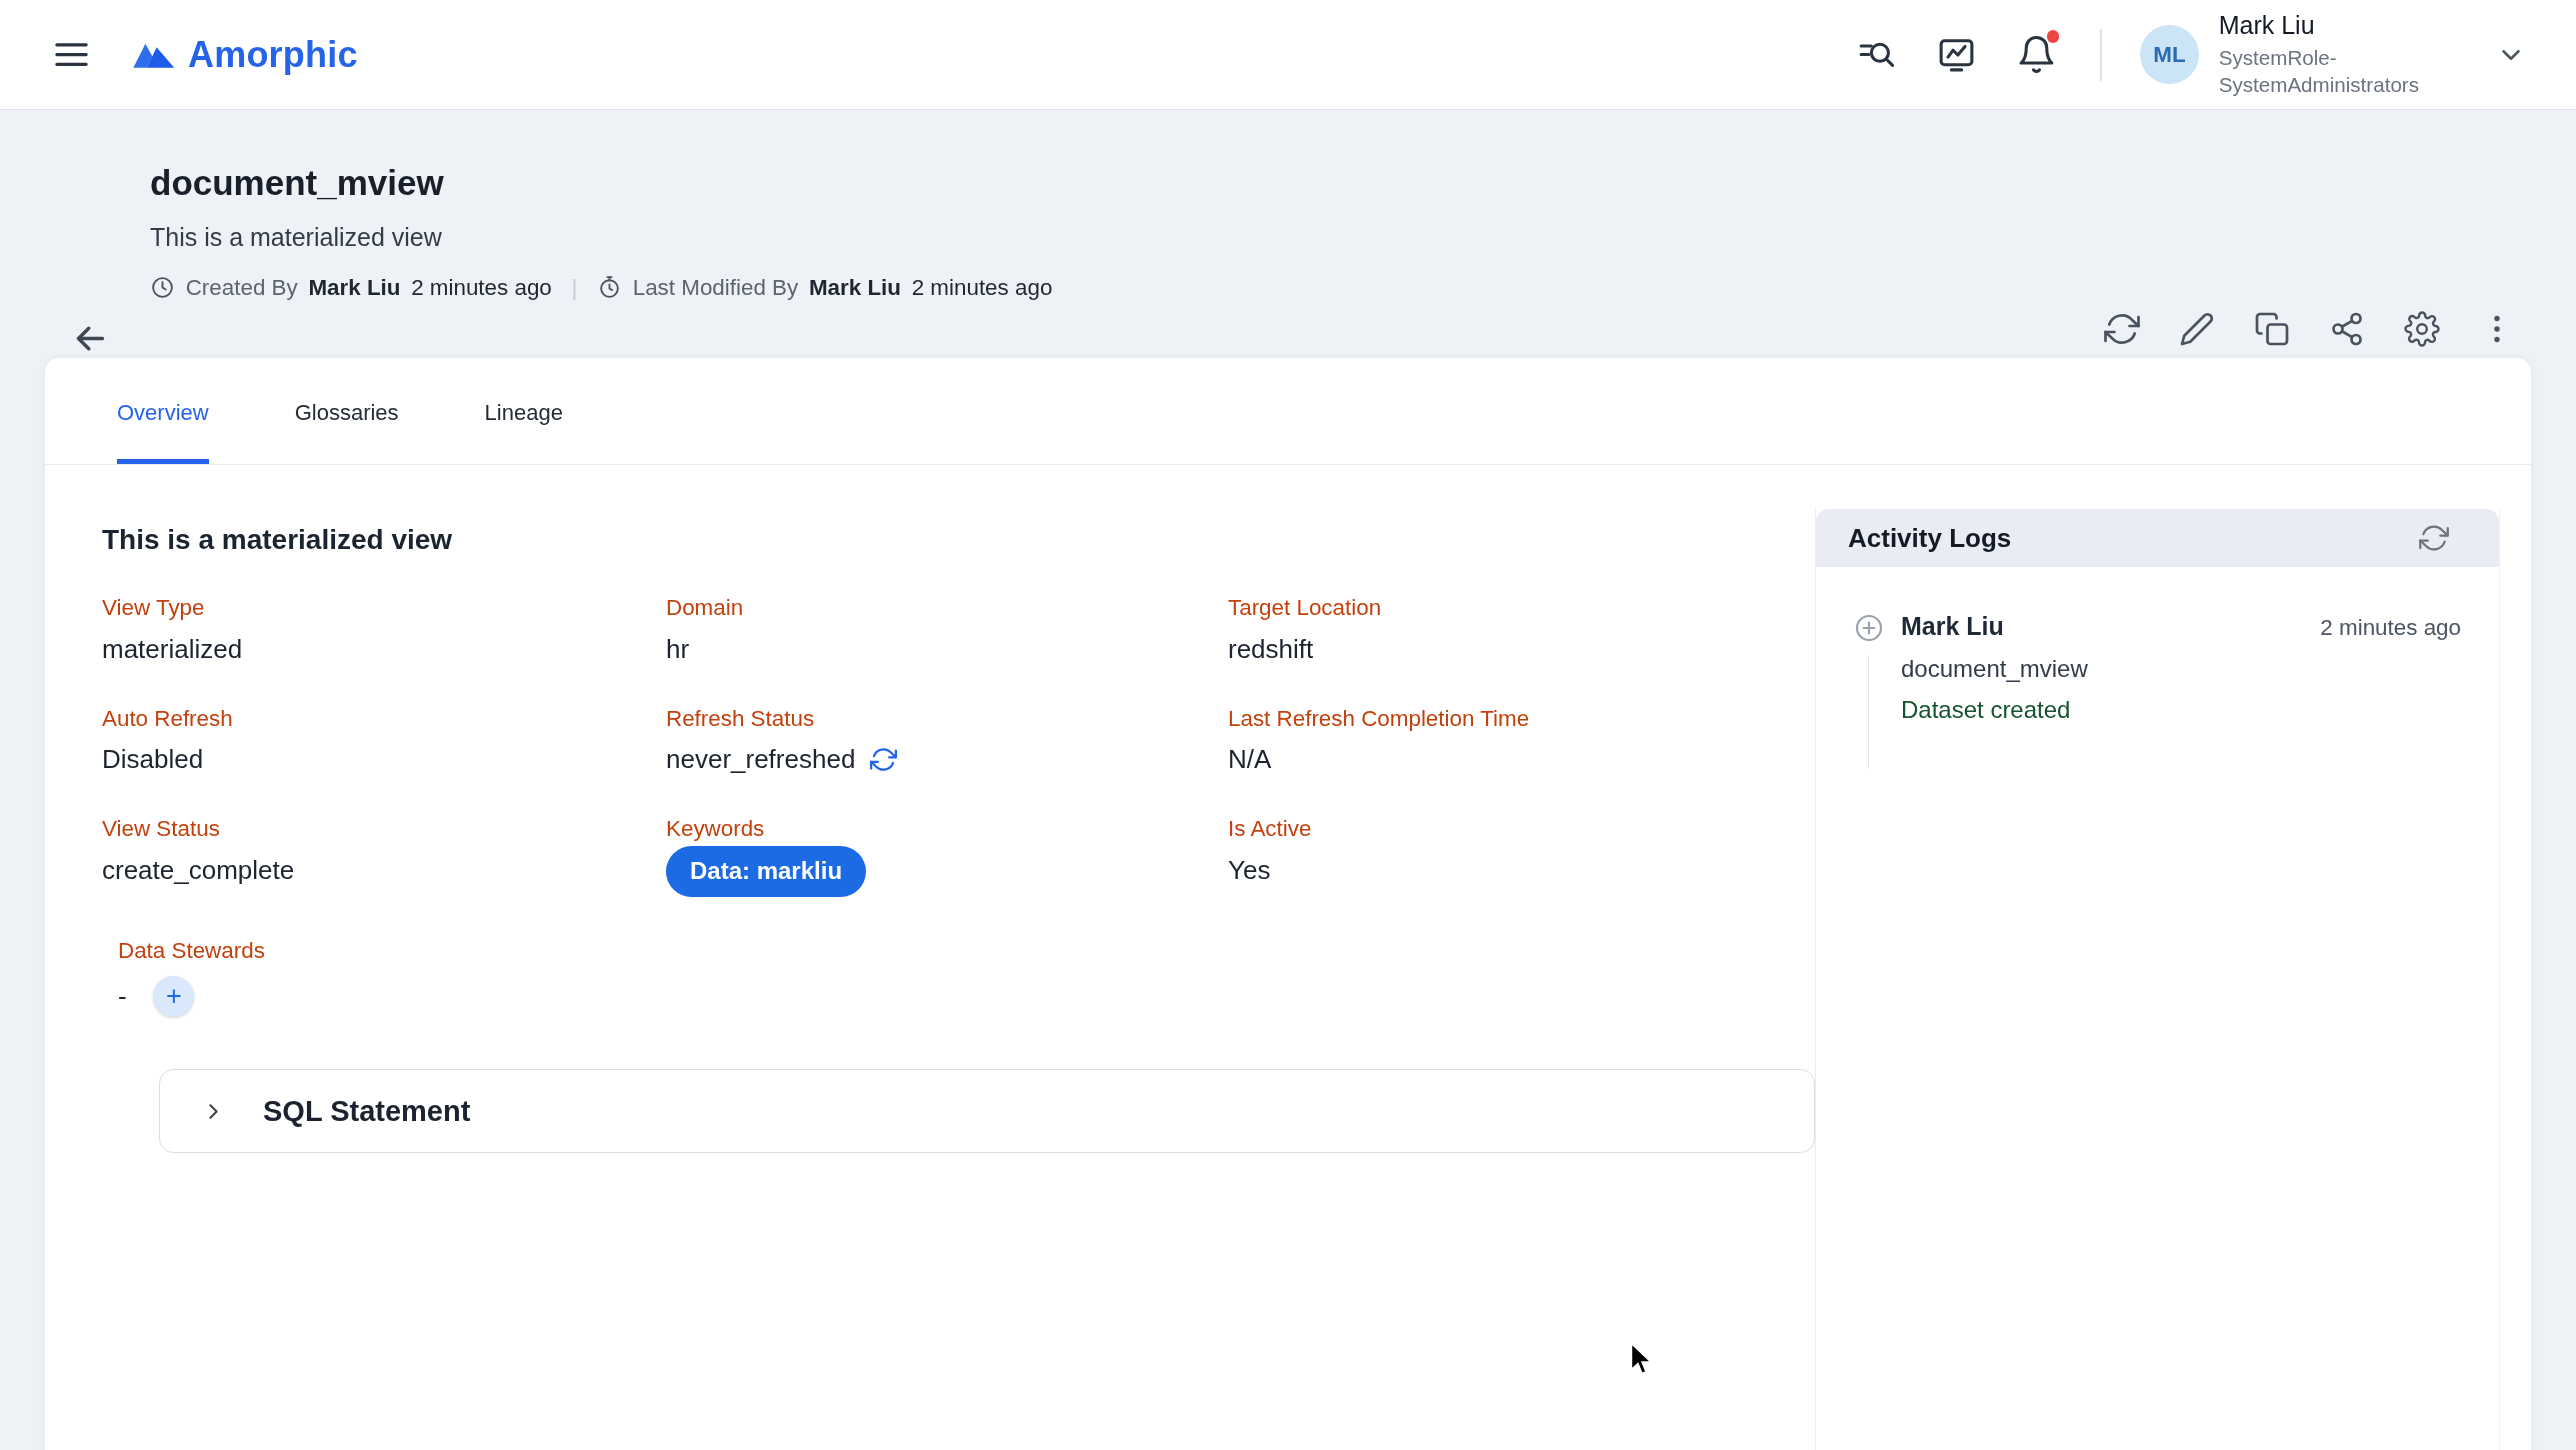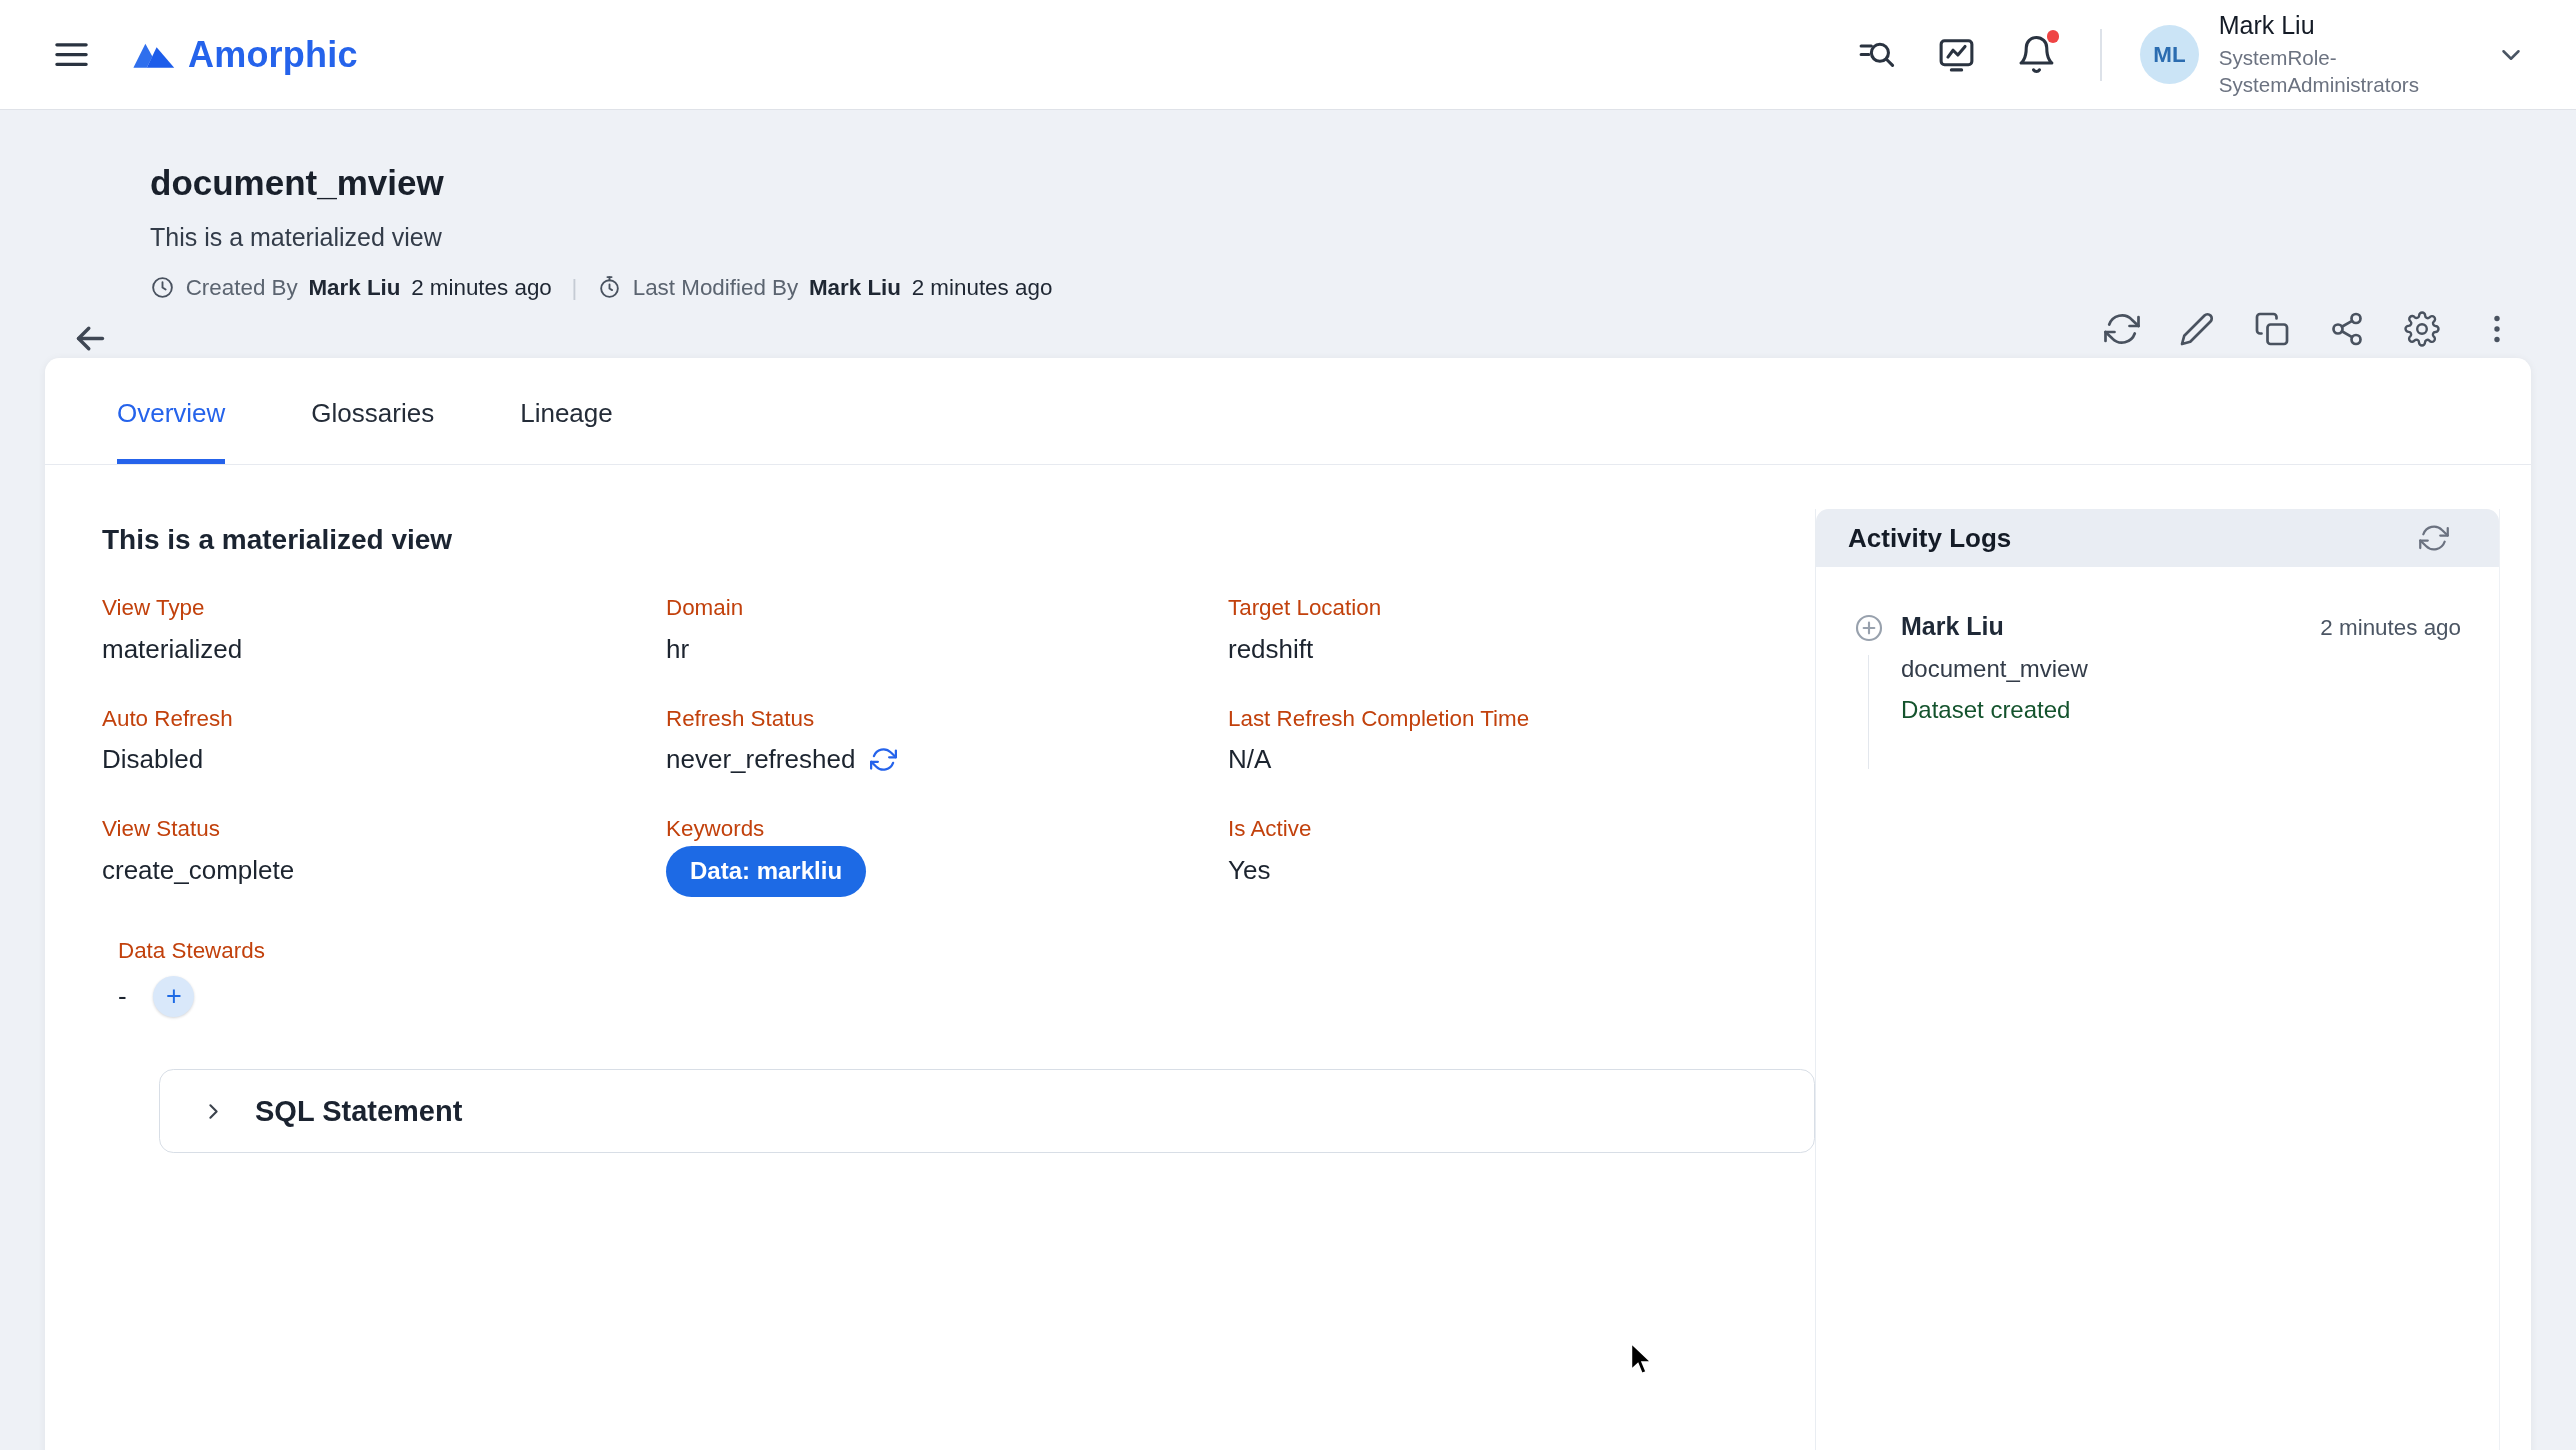--- a/index.html
+++ b/index.html
@@ -33,37 +33,37 @@
   .meta-row .meta-icon { color:#49525f; margin-right:10.7px; display:flex; }
   .meta-label { color:#5b6470; margin-right:10.7px; }
   .meta-name { font-weight:700; margin-right:10.7px; }
   .meta-sep { color:#c5cbd4; margin:0 19.7px; }
   .header-actions { position:absolute; right:61px; top:202px; display:flex; align-items:center; gap:39px; }
   .header-actions .icon-btn { color:#49525f; }
 
   
   .card { position:absolute; left:45px; right:45px; top:358px; bottom:-21.5px; background:#ffffff; border-radius:14.3px; box-shadow:0 1.8px 9px rgba(16,24,40,.06); }
   .tabs { height:107px; border-bottom:1.8px solid #e7eaf0; display:flex; gap:86px; padding:0 0 0 72px; }
-  .tab { display:flex; align-items:center; height:100%; font-size:26px; color:#242c38; cursor:pointer; border-bottom:5.4px solid transparent; padding-top:9px; }
+  .tab { display:flex; align-items:center; height:100%; font-size:22px; color:#242c38; cursor:pointer; border-bottom:5.4px solid transparent; padding-top:9px; }
   .tab.active { color:#2563eb; border-bottom-color:#2563eb; }
 
   .content { position:relative; height:calc(100% - 109px); }
 
   
   .left-pane { position:absolute; left:0; top:0; right:725px; padding:59px 0 0 57px; }
   .desc-heading { font-size:28px; font-weight:700; color:#1b2431; }
   .field-grid { display:grid; grid-template-columns:564px 562px 530px; row-gap:41px; margin-top:39px; }
   .field-label { font-size:22.4px; color:#c2410c; }
   .field-value { font-size:26px; color:#1c242f; margin-top:12.5px; display:flex; align-items:center; gap:14.3px; }
   .pill { display:inline-block; background:#1d6ae5; color:#ffffff; font-size:24px; font-weight:700; padding:11.6px 24px; border-radius:894px; margin-top:3.6px; }
   .stewards { grid-column:1 / -1;margin-left:16px; }
   .add-chip { width:41px; height:41px; border-radius:50%; border:none; background:#d9e8fa; color:#1d6ae5; font-size:27px; line-height:1; cursor:pointer; display:flex; align-items:center; justify-content:center; margin-left:12.5px; box-shadow:0 0.9px 2.7px rgba(16,24,40,.18); }
   .refresh-inline { color:#2563eb; display:flex; }
 
-  .sql-panel { margin:52px 0 0 57px; width:1656px; height:84px; border:1.8px solid #d8dee6; border-radius:14.3px; display:flex; align-items:center; padding-left:41px; gap:29px; cursor:pointer; background:#fff; }
+  .sql-panel { margin:52px 0 0 57px; width:1656px; height:84px; border:1.8px solid #d8dee6; border-radius:14.3px; display:flex; align-items:center; padding-left:41px; gap:37px; cursor:pointer; background:#fff; }
   .sql-chevron { color:#3c434d; display:flex; }
   .sql-label { font-size:29px; font-weight:700; color:#1b2330; }
 
   
   .activity-panel { position:absolute; top:44px; right:31px; bottom:0; width:685px; border-left:1.8px solid #e9edf2; border-right:1.8px solid #eef1f5; }
   .activity-header { height:58px; background:#e9edf3; border-radius:12.5px 12.5px 0 0; display:flex; align-items:center; padding:0 50px 0 32px; }
   .activity-title { font-size:26px; font-weight:700; color:#141b26; }
   .activity-refresh { margin-left:auto; color:#6b7280; }
   .activity-entry { display:flex; padding:45px 38px 0 29px; }
   .entry-rail { width:47px; display:flex; flex-direction:column; align-items:center; flex-shrink:0; }

